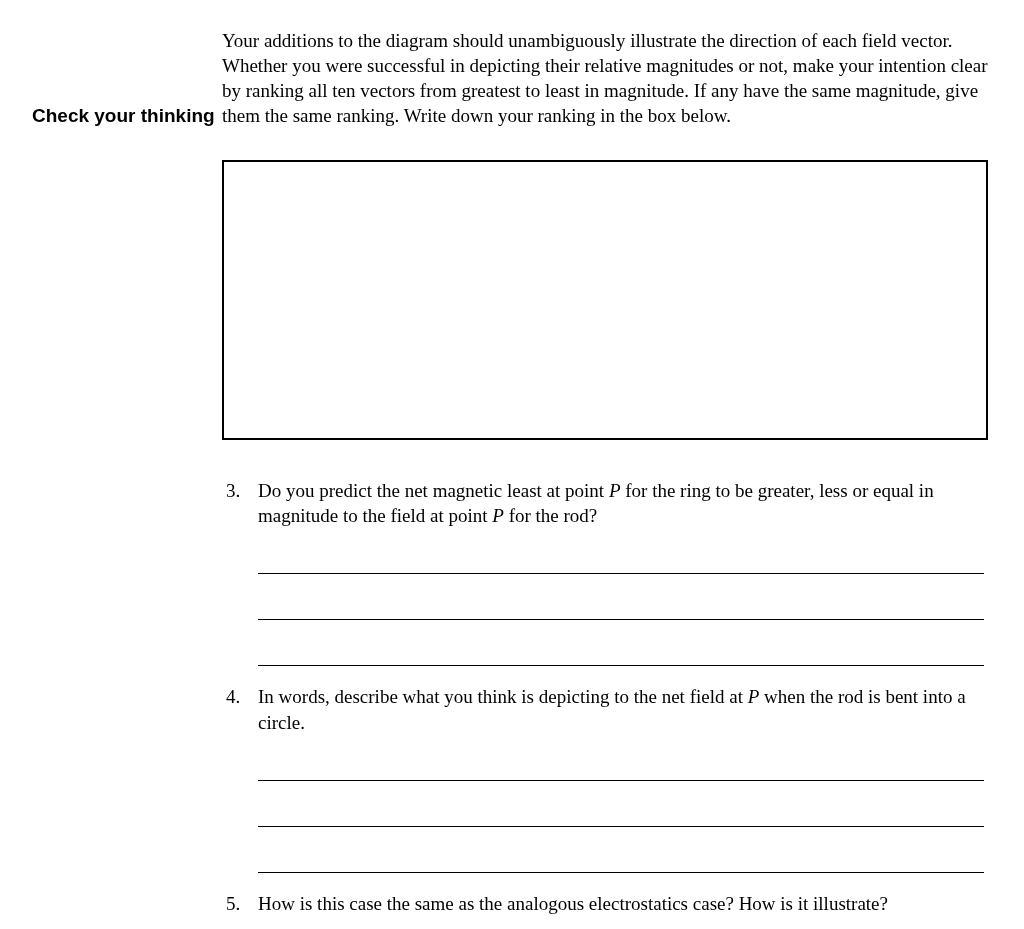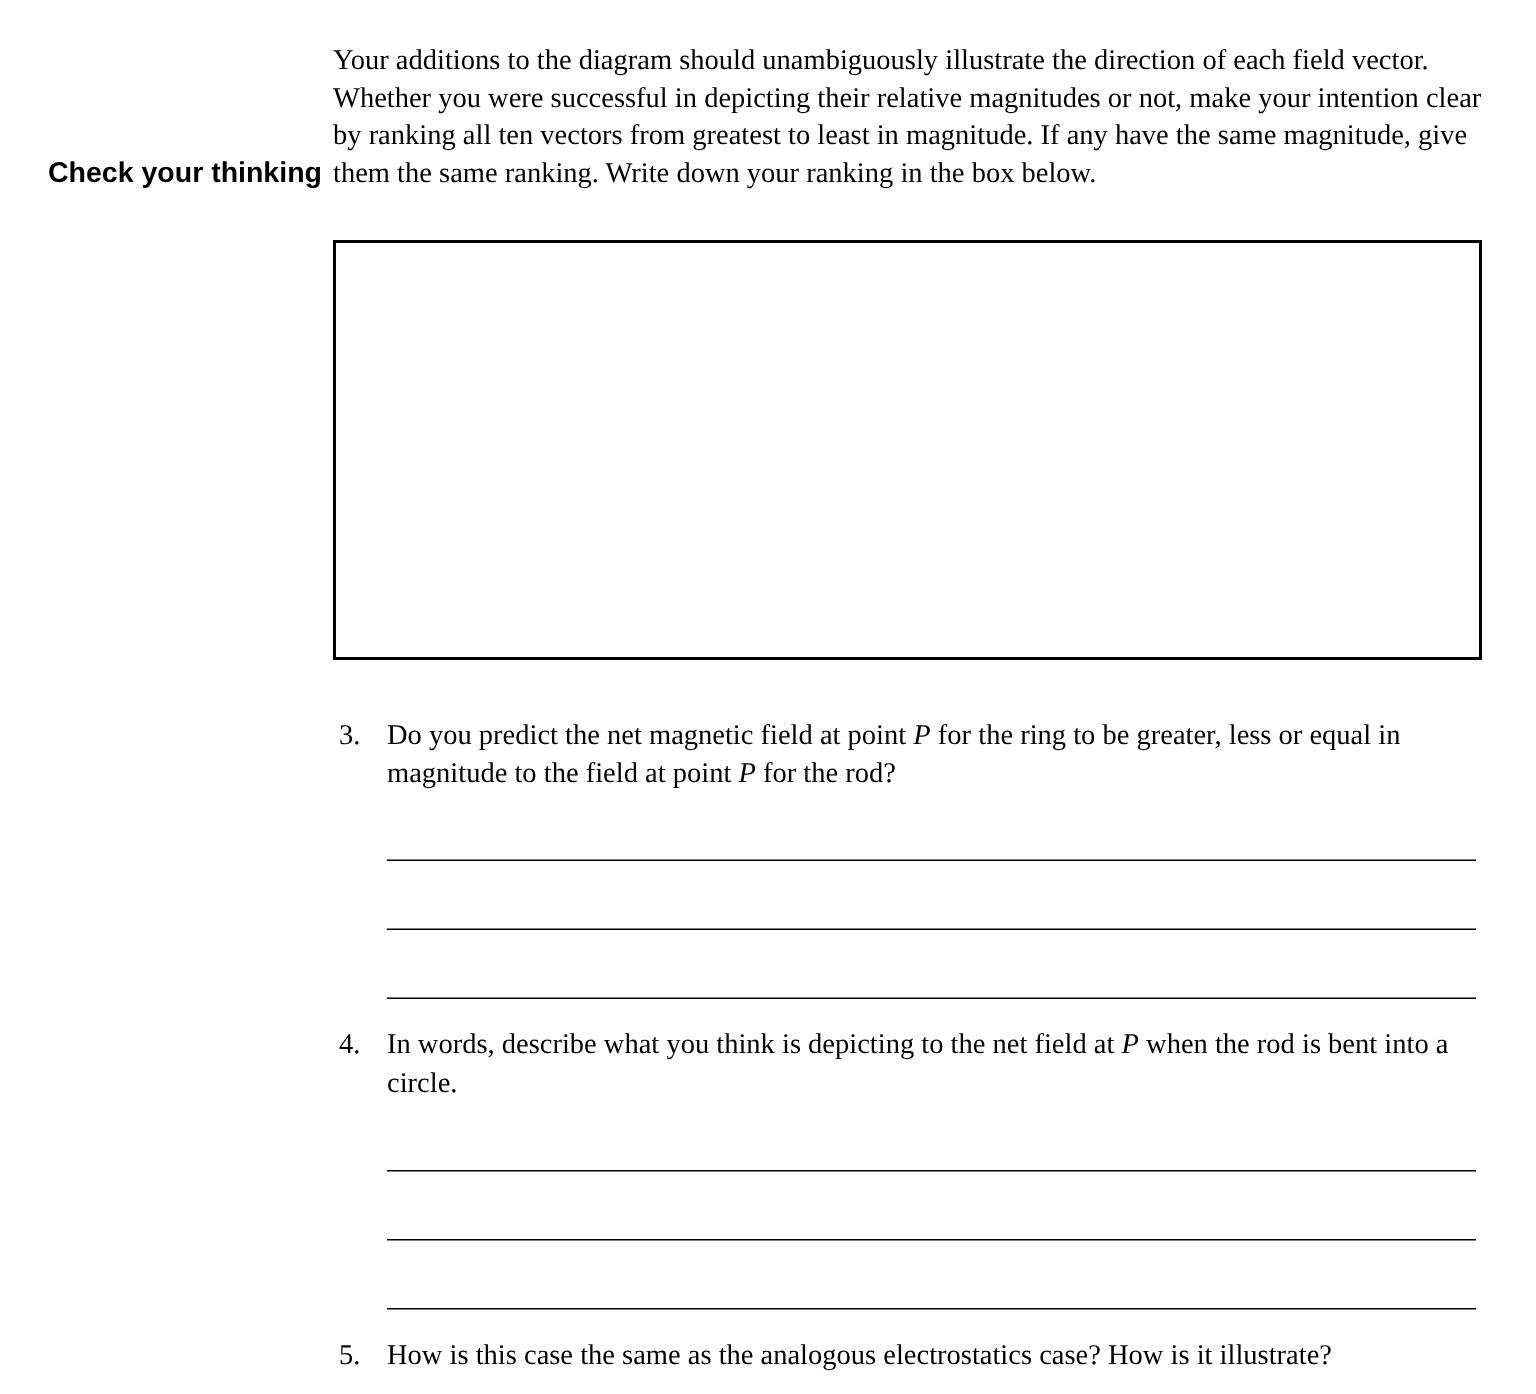--- a/index.html
+++ b/index.html
@@ -84,21 +84,21 @@
 
 <div class="answer-box"></div>
 
 <div class="section" style="margin-bottom:0;">
   <div class="section-label">Summarize</div>
   <div class="section-body">
 
     <div class="q-row">
       <div class="q-num">3.</div>
       <div class="q-text">
-        <span>Do you predict the net magnetic field at point </span><span class="italic">P</span><span> for the ring to be greater, less or equal in magnitude to the field at point </span><span class="italic">P</span><span> for the rod?</span>
+        <span>Do you predict the net magnetic least at point </span><span class="italic">P</span><span> for the ring to be greater, less or equal in magnitude to the field at point </span><span class="italic">P</span><span> for the rod?</span>
       </div>
     </div>
     <div class="blank-group">
       <div class="blank-line"></div>
       <div class="blank-line"></div>
       <div class="blank-line"></div>
     </div>
 
     <div class="q-row">
       <div class="q-num">4.</div>

